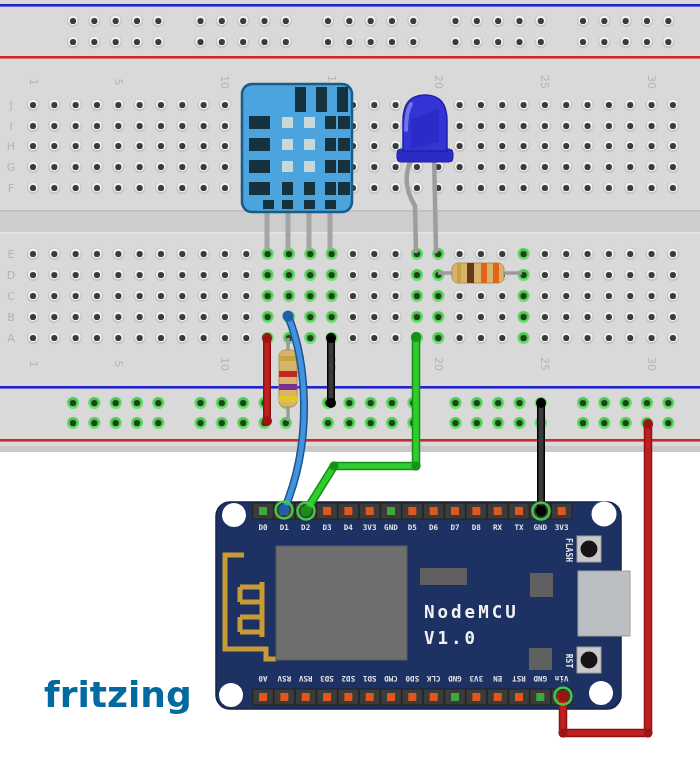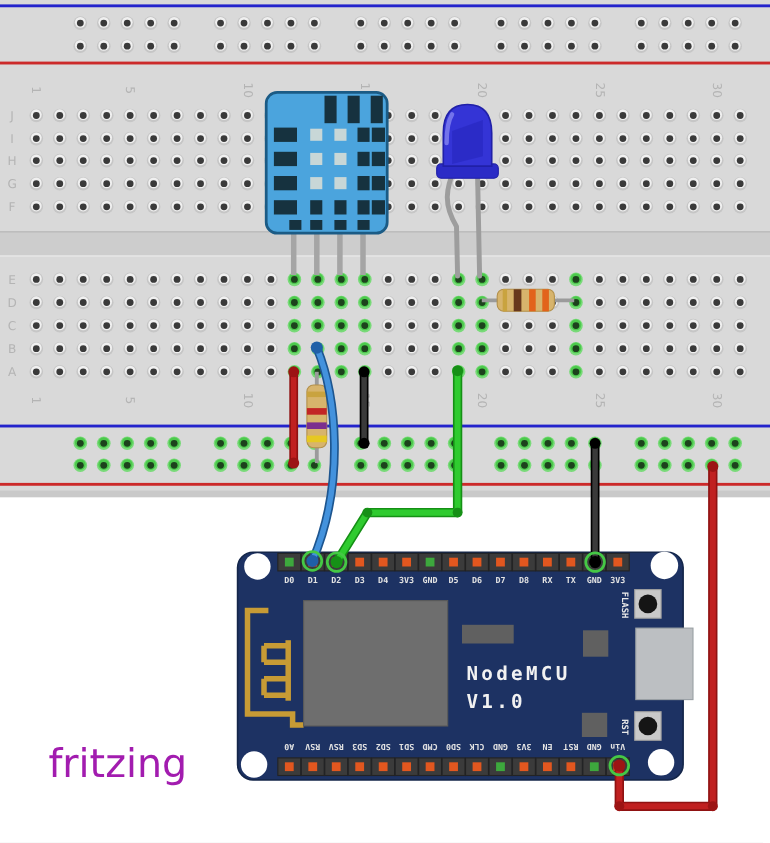--- a/index.html
+++ b/index.html
@@ -3,22 +3,22 @@
 <meta charset="utf-8">
 <style>
   html,body{margin:0;padding:0;background:#ffffff;}
   body{width:700px;height:766px;position:relative;font-family:"DejaVu Sans",sans-serif;overflow:hidden;}
   svg{position:absolute;left:0;top:0;}
   text{user-select:none;}
   .bb-label{font-family:"DejaVu Sans",sans-serif;}
   .pinlbl{font-family:"DejaVu Sans Mono",monospace;font-weight:bold;}
   #fritzing-logo{
     position:absolute;left:44px;top:674px;width:190px;
-    font-family:"DejaVu Sans",sans-serif;font-size:36px;font-weight:normal;
-    color:#a21caf;letter-spacing:0px;
+    font-family:"DejaVu Sans",sans-serif;font-size:36px;font-weight:bold;
+    color:#0369a1;letter-spacing:0px;
   }
 </style>
 </head>
 <body>
 
 <svg width="700" height="766" viewBox="0 0 700 766" xmlns="http://www.w3.org/2000/svg">
 
   <g>
     <rect x="0" y="0" width="700" height="452" fill="#d9d9d9"></rect>
     <rect x="0" y="446" width="700" height="6" fill="#c9c9c9"></rect>

